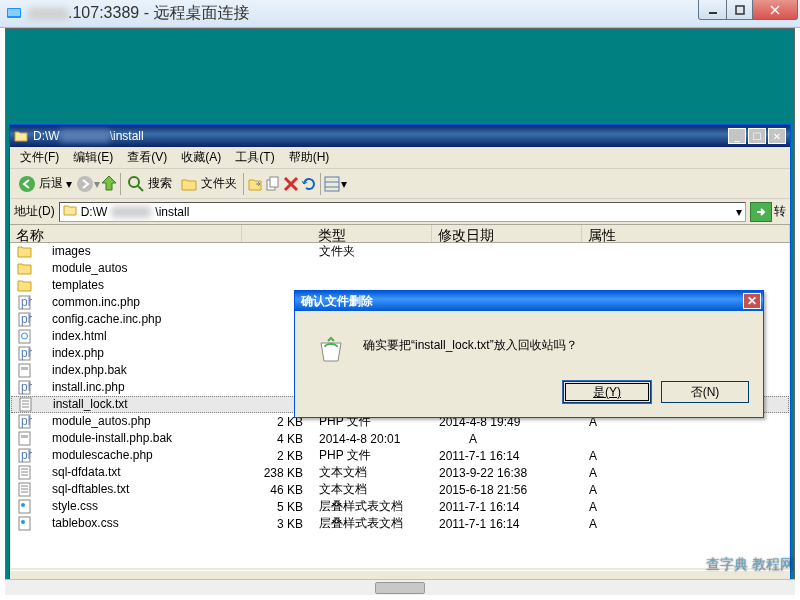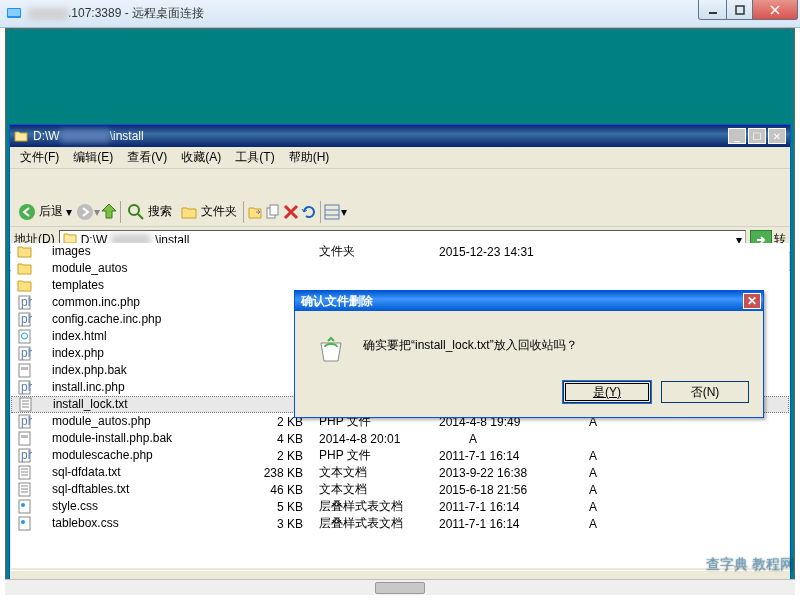--- a/index.html
+++ b/index.html
@@ -1,21 +1,21 @@
 <!DOCTYPE html>
 <html><head>
 <meta charset="utf-8">
 <style>
 * { box-sizing: border-box; margin: 0; padding: 0; font-family: "Simsun", "Microsoft YaHei", Tahoma, sans-serif; font-size: 12px; }
 body { width: 800px; height: 600px; overflow: hidden; background: #fff; position: relative; }
 
 
 .win7-titlebar { height: 28px; background: linear-gradient(#eaf3fb, #d6e5f5); border-bottom: 1px solid #a5b9cc; display: flex; align-items: center; padding: 0 0 0 6px; position: relative; }
 .win7-titlebar .title-icon { width: 16px; height: 16px; margin-right: 6px; }
-.win7-title-text { color: #333; flex: 1; font-size: 12px; }
+.win7-title-text { color: #333; flex: 1; font-size: 16px; }
 .win7-btns { display: flex; height: 20px; position: absolute; right: 2px; top: 0; }
 .win7-btn { width: 29px; height: 20px; border: 1px solid #617584; border-top: none; display: flex; align-items: center; justify-content: center; background: linear-gradient(#e9f2fa,#cfe0ef); margin-left: -1px; }
 .win7-btn.min { border-radius: 0 0 0 3px; }
 .win7-btn.max { width: 27px; }
 .win7-btn.close { width: 46px; border-radius: 0 0 3px 0; background: linear-gradient(#e7958c,#d9534f); color: #fff; }
 .win7-btn svg { width: 10px; height: 10px; }
 
 
 .rdp-body { position: absolute; top: 28px; left: 5px; right: 5px; bottom: 5px; border: 1px solid #646464; background: #008080; overflow: hidden; }
 
@@ -25,21 +25,21 @@
 .explorer-title .etitle-icon { width: 14px; height: 14px; margin-right: 5px; }
 .explorer-title-text { flex: 1; font-size: 12px; }
 .explorer-win-btns { display: flex; gap: 2px; }
 .explorer-win-btn { width: 18px; height: 16px; background: #c4c4c4; border: 1px solid #fff; display: flex; align-items: center; justify-content: center; font-size: 10px; }
 
 
 .menubar { height: 22px; background: #ece9d8; border-bottom: 1px solid #d4d0c8; display: flex; align-items: center; padding: 0 4px; gap: 2px; }
 .menu-item { padding: 2px 6px; }
 
 
-.toolbar { height: 30px; background: #ece9d8; border-bottom: 1px solid #d4d0c8; display: flex; align-items: center; padding: 0 4px; gap: 0; margin-top: 28px; }
+.toolbar { height: 30px; background: #ece9d8; border-bottom: 1px solid #d4d0c8; display: flex; align-items: center; padding: 0 4px; gap: 0; }
 .tb-sep { width: 1px; height: 22px; background: #aca899; margin: 0 2px; }
 .tb-btn { display: flex; align-items: center; gap: 3px; padding: 2px 4px; }
 .tb-icon { width: 18px; height: 18px; display: inline-flex; align-items: center; justify-content: center; }
 
 
 .addressbar { height: 26px; background: #ece9d8; border-bottom: 1px solid #aca899; display: flex; align-items: center; padding: 0 4px; gap: 4px; }
 .addr-input { flex: 1; height: 20px; border: 1px inset #aca899; background: #fff; display: flex; align-items: center; padding: 0 3px; gap: 4px; }
 .addr-input input { border: none; flex: 1; outline: none; font-size: 12px; }
 .go-btn { width: 22px; height: 20px; background: #4caf50; color: #fff; display: flex; align-items: center; justify-content: center; border: 1px solid #2e7d32; }
 
@@ -253,21 +253,20 @@
     <div class="filelist" id="filelist">
         <div class="file-row">
           <div class="cell name">
             <span class="ficon"><svg viewBox="0 0 15 15">
                 <path d="M1 3 h4 l1 1 h8 v9 h-13 z" fill="#ffe082" stroke="#c9a227"></path>
               </svg></span>
             <span>images</span>
           </div>
           <div class="cell size"></div>
           <div class="cell type">文件夹</div>
-          <div class="cell date">2015-12-23 14:31</div>
           <div class="cell attr"></div>
         </div>
         <div class="file-row">
           <div class="cell name">
             <span class="ficon"><svg viewBox="0 0 15 15">
                 <path d="M1 3 h4 l1 1 h8 v9 h-13 z" fill="#ffe082" stroke="#c9a227"></path>
               </svg></span>
             <span>module_autos</span>
           </div>
           <div class="cell size"></div>

